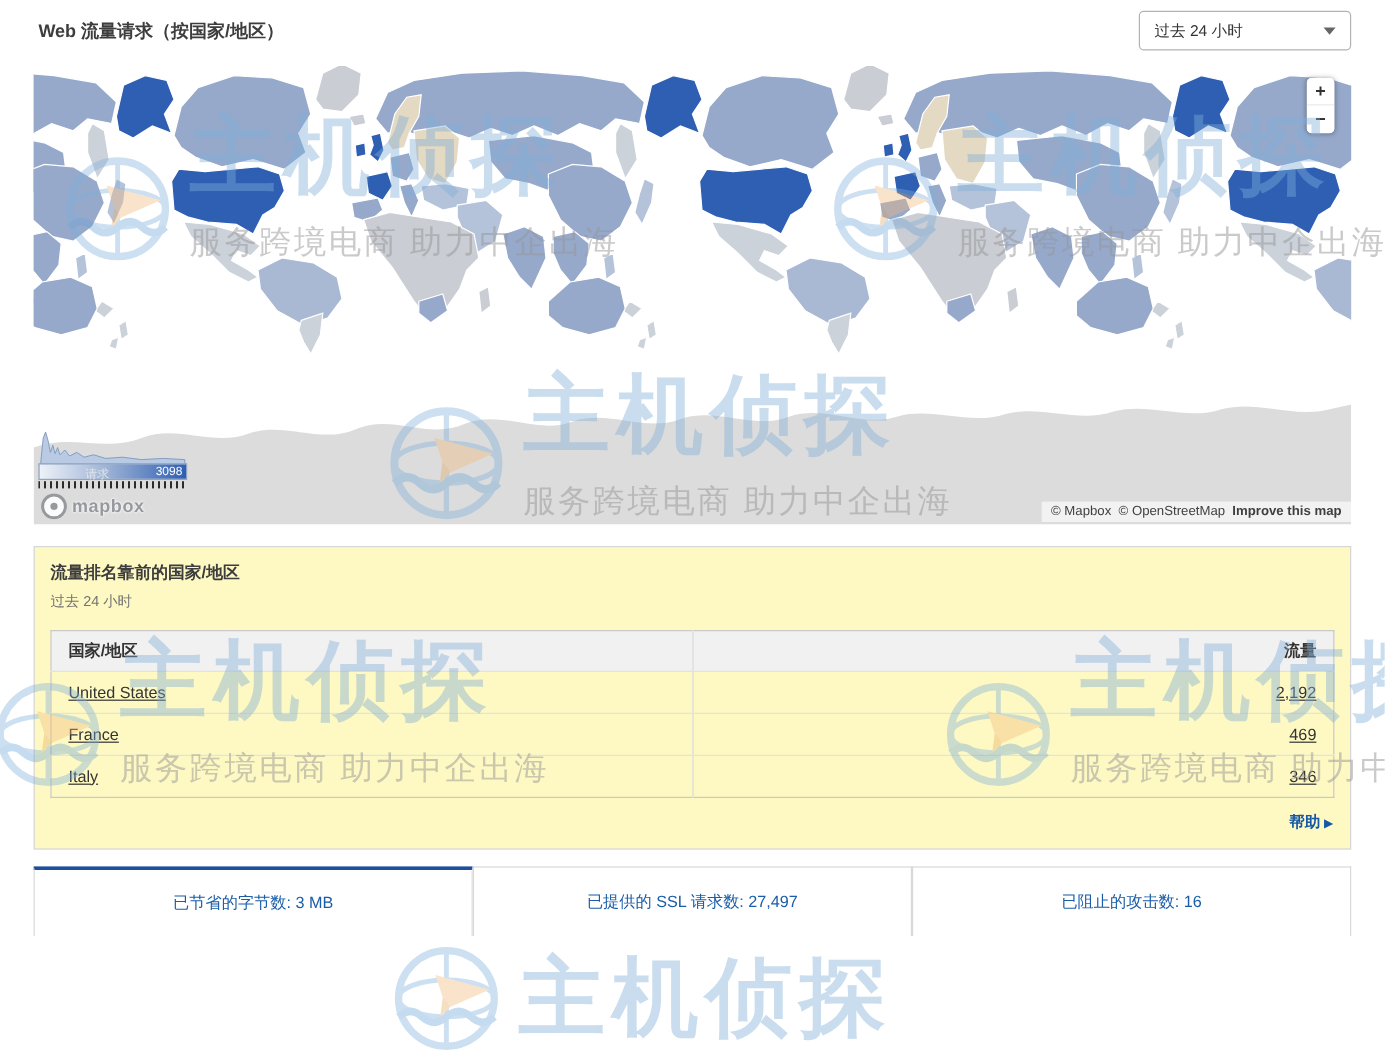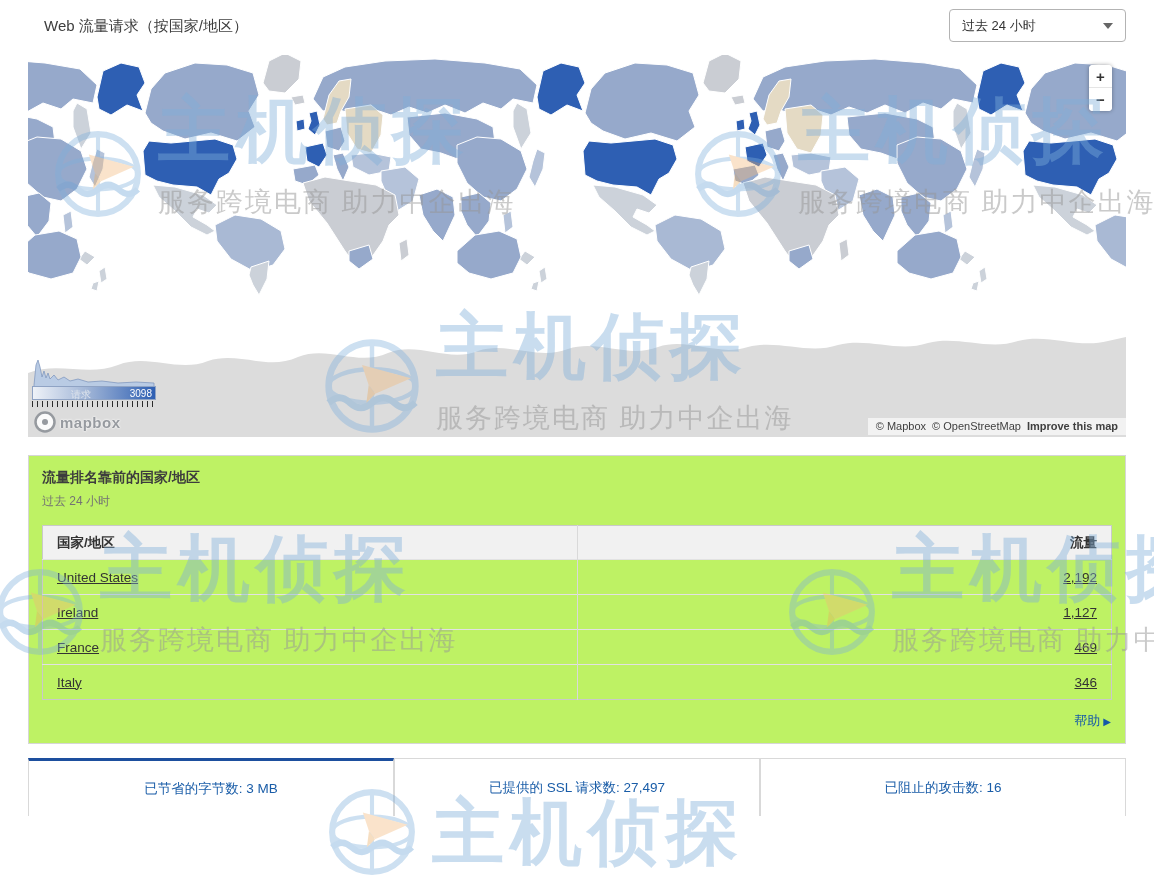--- a/index.html
+++ b/index.html
@@ -2,21 +2,21 @@
 <html><head>
 <meta charset="utf-8">
 <style>
   * { margin:0; padding:0; box-sizing:border-box; }
   html,body { background:#fff; }
   body { font-family:"Liberation Sans","DejaVu Sans",sans-serif; }
   .page { position:relative; width:1154px; height:877px; background:#fff; overflow:hidden; }
 
   
   .hdr { position:relative; height:55px; }
-  .hdr-title { position:absolute; left:44px; top:17px; font-size:15px; font-weight:normal; color:#3d3d3d; }
+  .hdr-title { position:absolute; left:32px; top:17px; font-size:15px; font-weight:bold; color:#3d3d3d; }
   .range-select { position:absolute; right:28px; top:9px; width:177px; height:33px; background:#fff;
     border:1px solid #b3b3b3; border-radius:4px; display:flex; align-items:center;
     justify-content:space-between; padding:0 12px; font-size:13px; color:#333; cursor:pointer; z-index:60; }
   .caret-down { width:0; height:0; border-left:5px solid transparent; border-right:5px solid transparent;
     border-top:6px solid #666; }
 
   
   .map-wrap { position:relative; margin:0 28px; width:1098px; height:382px; background:#fff; }
   .map-wrap svg.world { display:block; }
   .land { stroke:#ffffff; stroke-width:1; }
@@ -44,33 +44,33 @@
     z-index:12; opacity:.9; cursor:pointer; }
   .mapbox-logo .word { font-size:15px; font-weight:bold; color:#8f9399; letter-spacing:.5px;
     text-shadow:0 0 2px #fff, 0 0 2px #fff; }
 
   .map-attrib { position:absolute; right:0; bottom:2px; background:rgba(255,255,255,.62);
     padding:2px 8px 3px; font-size:11px; color:#3f3f3f; z-index:12; display:flex; gap:6px; white-space:nowrap; }
   .map-attrib .improve { font-weight:bold; cursor:pointer;text-align:center; }
   .map-attrib span { cursor:pointer; }
 
   
-  .card { margin:18px 28px 0; border:1px solid #d6d6d6; background:#bef264; }
+  .card { margin:18px 28px 0; border:1px solid #d6d6d6; background:#fef9c3; }
   .card-head { padding:13px 13px 15px; }
   .card-title { font-size:14px; font-weight:bold; color:#3d3d3d; }
   .card-sub { font-size:12px; color:#737373; margin-top:6px; }
   table.traffic { width:calc(100% - 26px); margin:0 13px; border-collapse:collapse;
     border:1px solid #c9c9c9; font-size:13.5px; }
   table.traffic th { background:#f1f1f1; height:34px; font-weight:bold; color:#333;
     padding:0 14px; text-align:left; }
   table.traffic th.val, table.traffic td.val { text-align:right; border-left:1px solid #d9d9d9; }
   table.traffic th:first-child { width:535px; }
   table.traffic td { height:35px; padding:0 14px; color:#333; border-top:1px solid #e2e2e2;text-decoration:underline; }
   .card-foot { padding:11px 14px 13px; text-align:right; }
-  .help-link { font-size:13px; color:#1558a8; cursor:pointer; text-decoration:none; }
+  .help-link { font-size:13px; color:#1558a8; cursor:pointer; text-decoration:none;font-weight:bold; }
   .help-link .arr { font-size:10px; margin-left:3px; }
 
   
   .share-title { margin:19px 28px 0; font-size:15px; font-weight:bold; color:#3d3d3d; }
   .tabs { display:flex; margin:14px 28px 0; }
   .tab { flex:1; height:58px; display:flex; align-items:center; justify-content:center;
     font-size:13.5px; color:#1a5da8; background:#fff; border:1px solid #d9d9d9; border-bottom:none; cursor:pointer; }
   .tab.active { border-top:3px solid #1d4f9e; }
 
   
@@ -180,24 +180,20 @@
           <th>国家/地区</th>
           <th class="val">流量</th>
         </tr>
       </thead>
       <tbody>
         <tr>
           <td>United States</td>
           <td class="val">2,192</td>
         </tr>
         <tr>
-          <td>Ireland</td>
-          <td class="val">1,127</td>
-        </tr>
-        <tr>
           <td>France</td>
           <td class="val">469</td>
         </tr>
         <tr>
           <td>Italy</td>
           <td class="val">346</td>
         </tr>
       </tbody>
     </table>
     <div class="card-foot">

